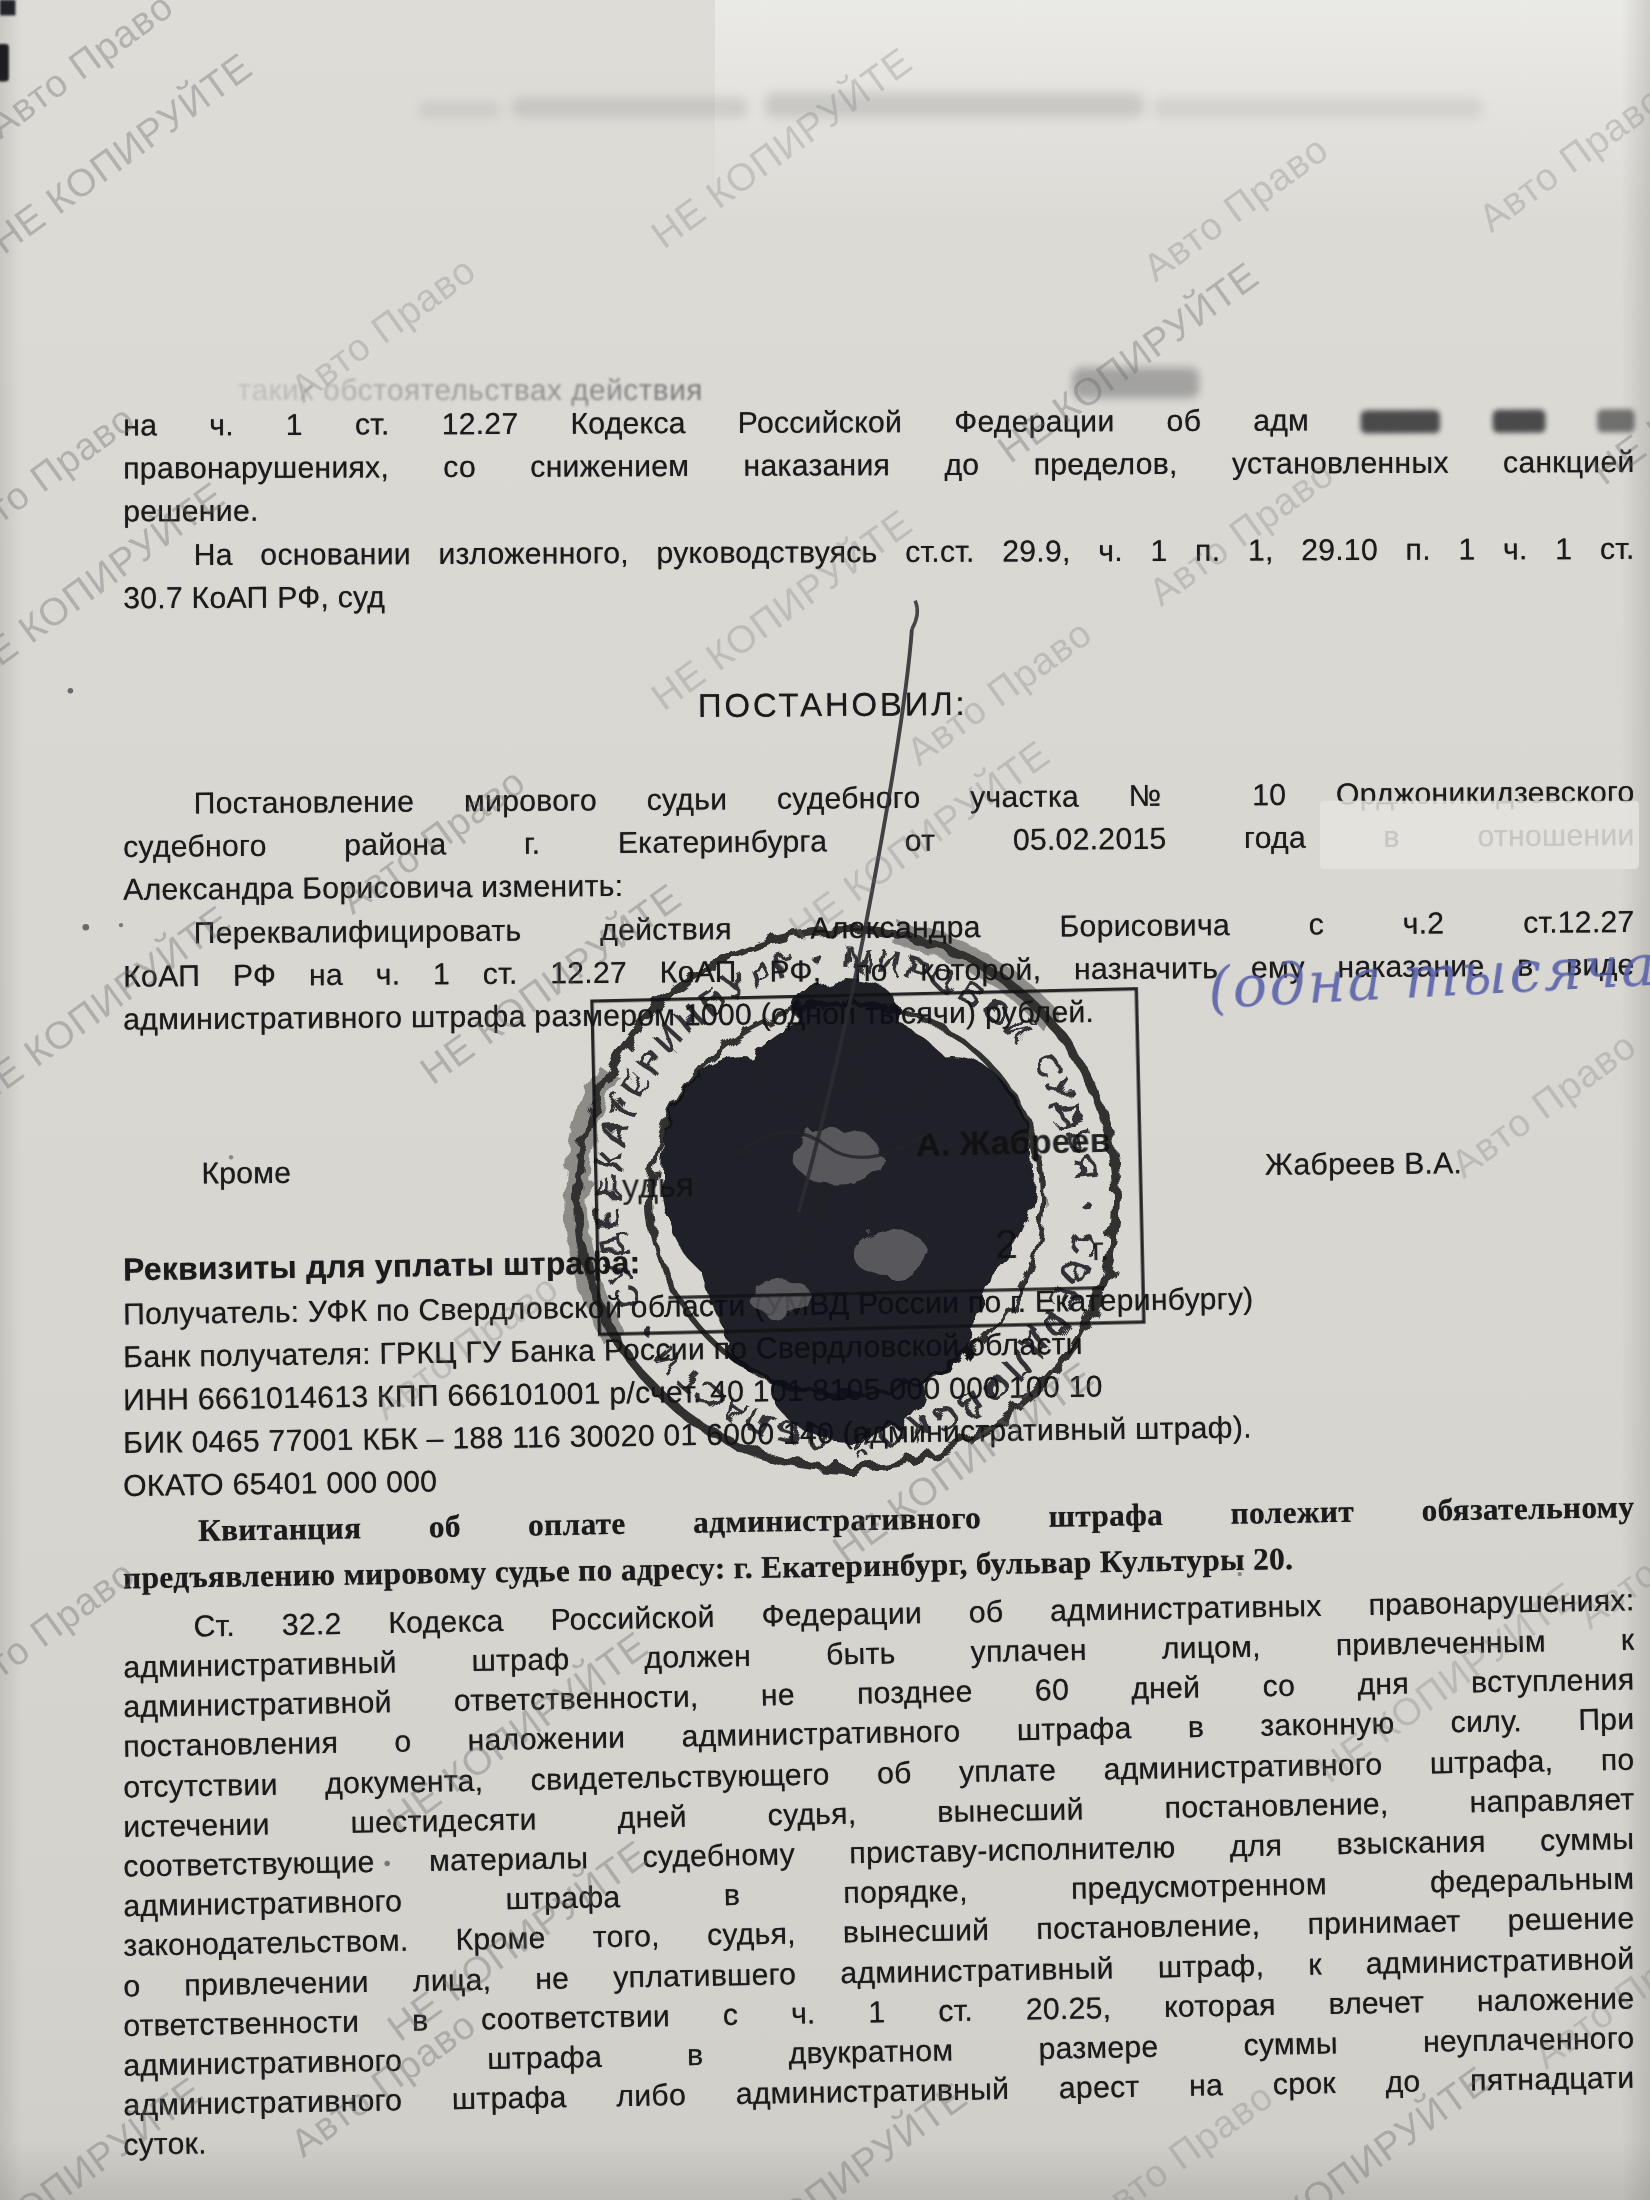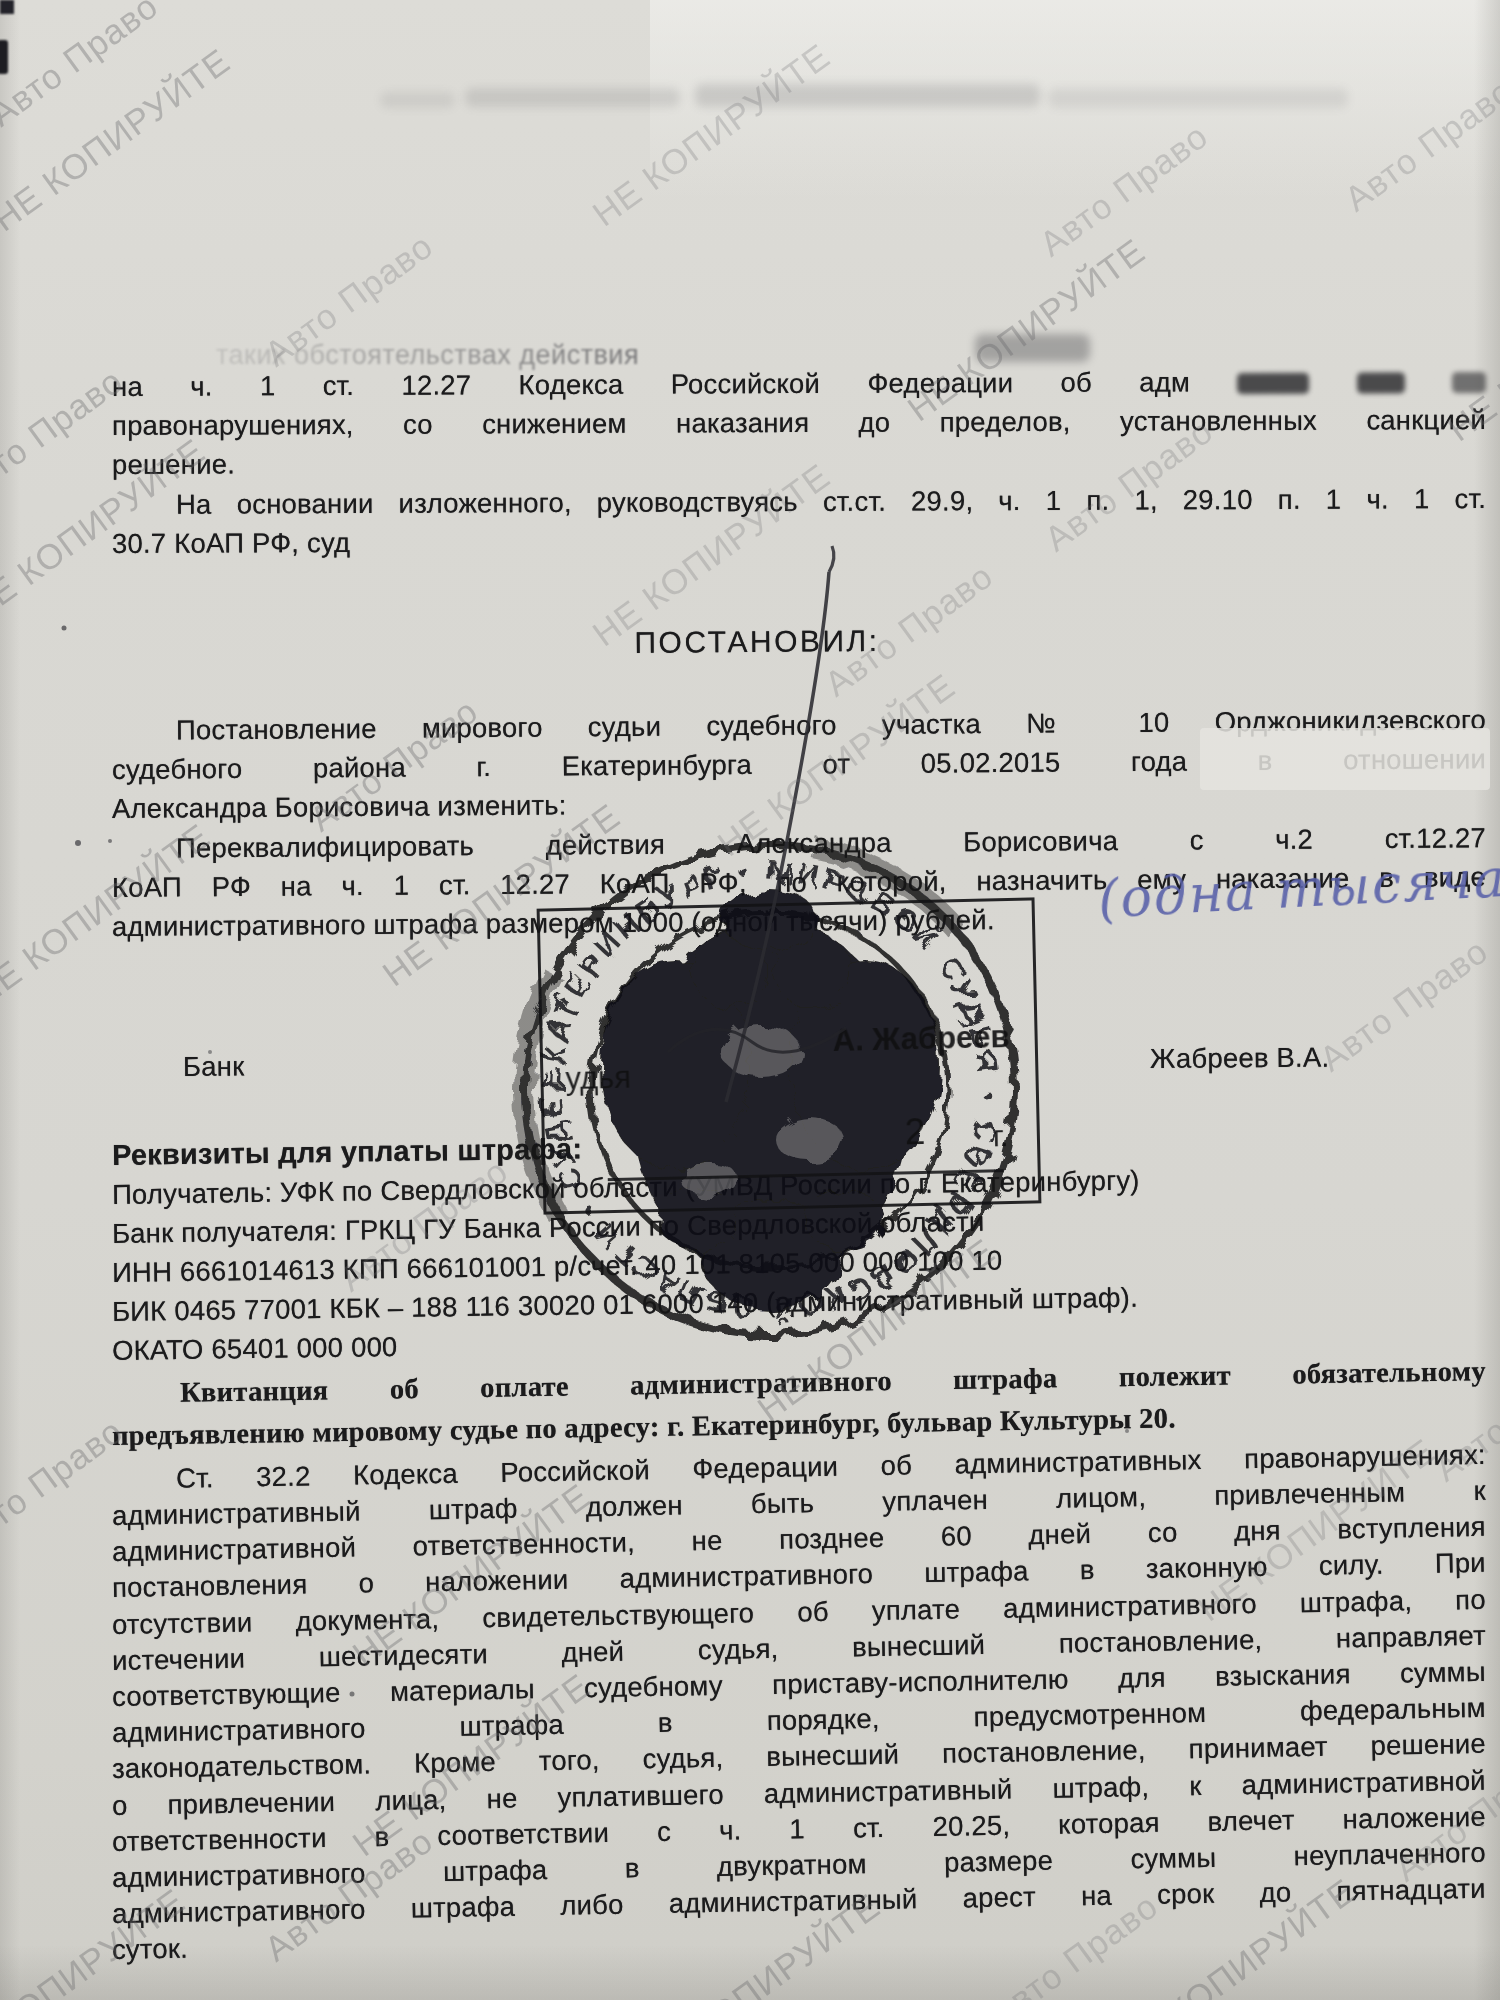--- a/index.html
+++ b/index.html
@@ -72,21 +72,21 @@
   <div class="txt line tilt-s" style="top:712px;text-indent:64px"><span>Постановление мирового судьи судебного участка № 10 Орджоникидзевского</span></div>
   <div class="txt line tilt-s" style="top:751px"><span>судебного района г. Екатеринбурга от 05.02.2015 года в отношении</span></div>
   <div class="txt line last tilt-s" style="top:790px"><span>Александра Борисовича изменить:</span></div>
 
   <div class="txt line tilt-s" style="top:830px;text-indent:64px"><span>Переквалифицировать действия Александра Борисовича с ч.2 ст.12.27</span></div>
   <div class="txt line tilt-s" style="top:869px"><span>КоАП РФ на ч. 1 ст. 12.27 КоАП РФ, по которой, назначить ему наказание в виде</span></div>
   <div class="txt line last tilt-s" style="top:908px"><span>административного штрафа размером 1000 (одной тысячи) рублей.</span></div>
 
   <div class="handwrite">(одна тысяча руб</div>
 
-  <div class="txt tilt-s" style="left:183px;top:1048px">Банк</div>
+  <div class="txt tilt-s" style="left:183px;top:1048px">Кроме</div>
   <div class="txt tilt-s" style="left:1150px;top:1040px">Жабреев В.А.</div>
 
   <svg style="left:430px;top:800px;z-index:20" width="720" height="580" viewBox="0 0 720 580">
     <defs>
       <filter id="ink">
           <feTurbulence type="fractalNoise" baseFrequency="0.06" numOctaves="2" result="n"></feTurbulence>
         <feDisplacementMap in="SourceGraphic" in2="n" scale="16"></feDisplacementMap>
         </filter>
       <path id="arc" d="M 132,290 A 208,208 0 1 1 548,290 A 208,208 0 1 1 132,290" fill="none"></path>
     </defs>

